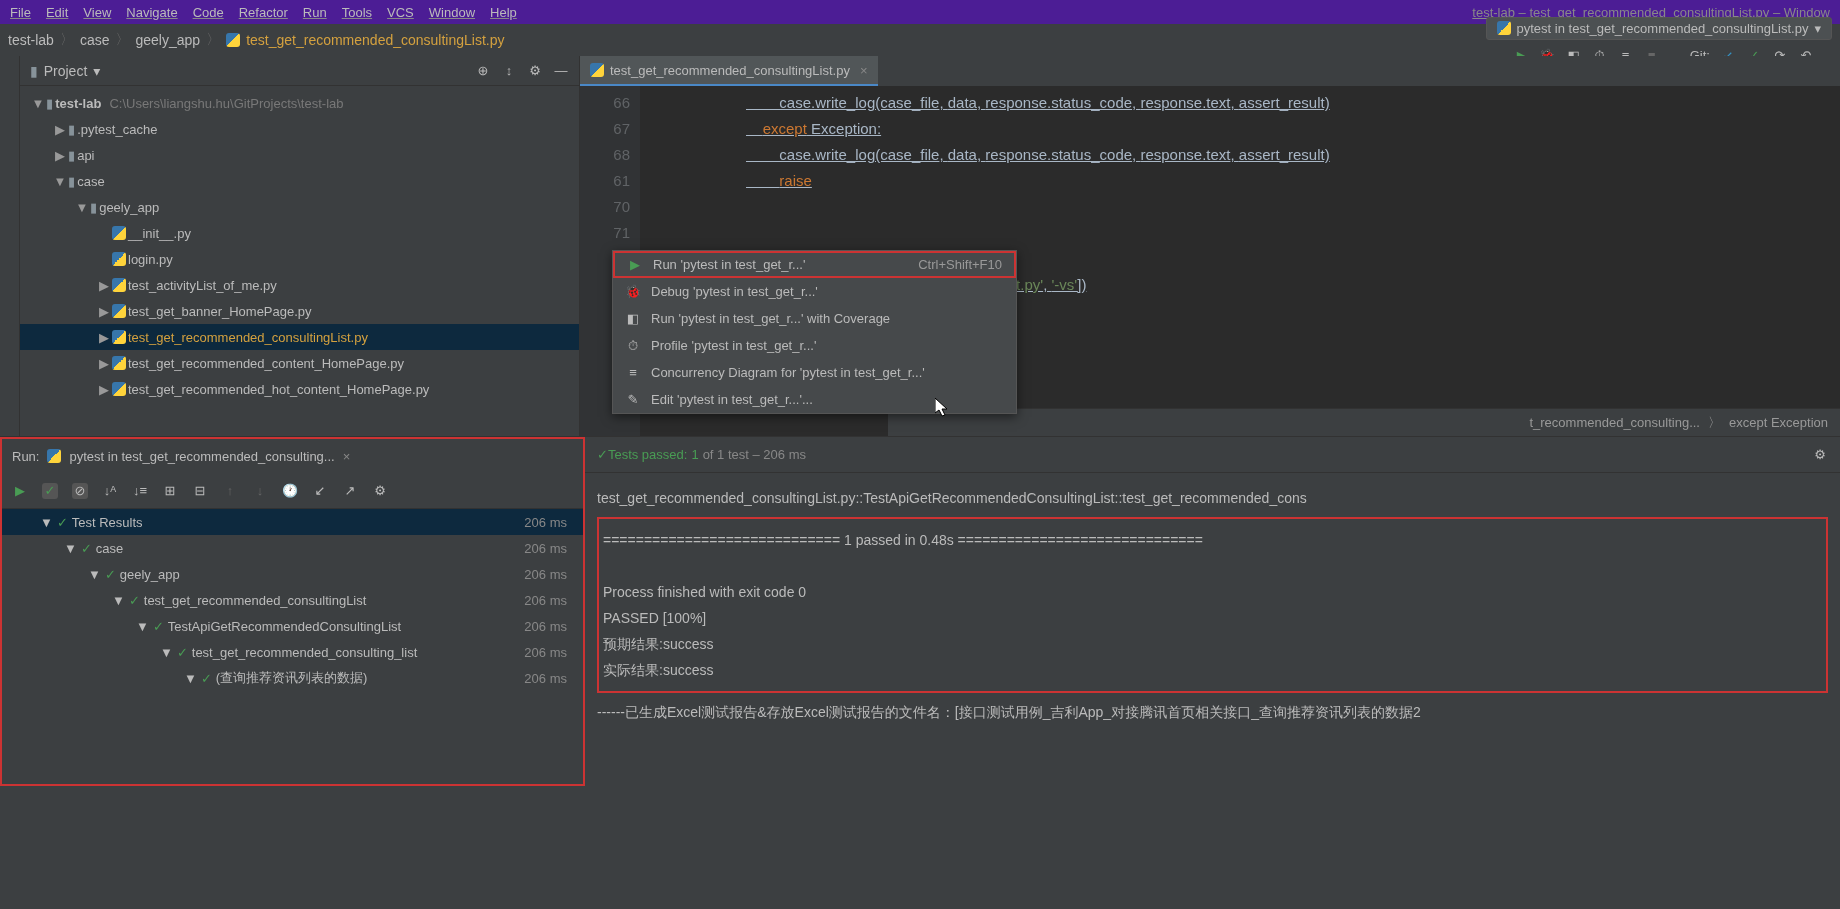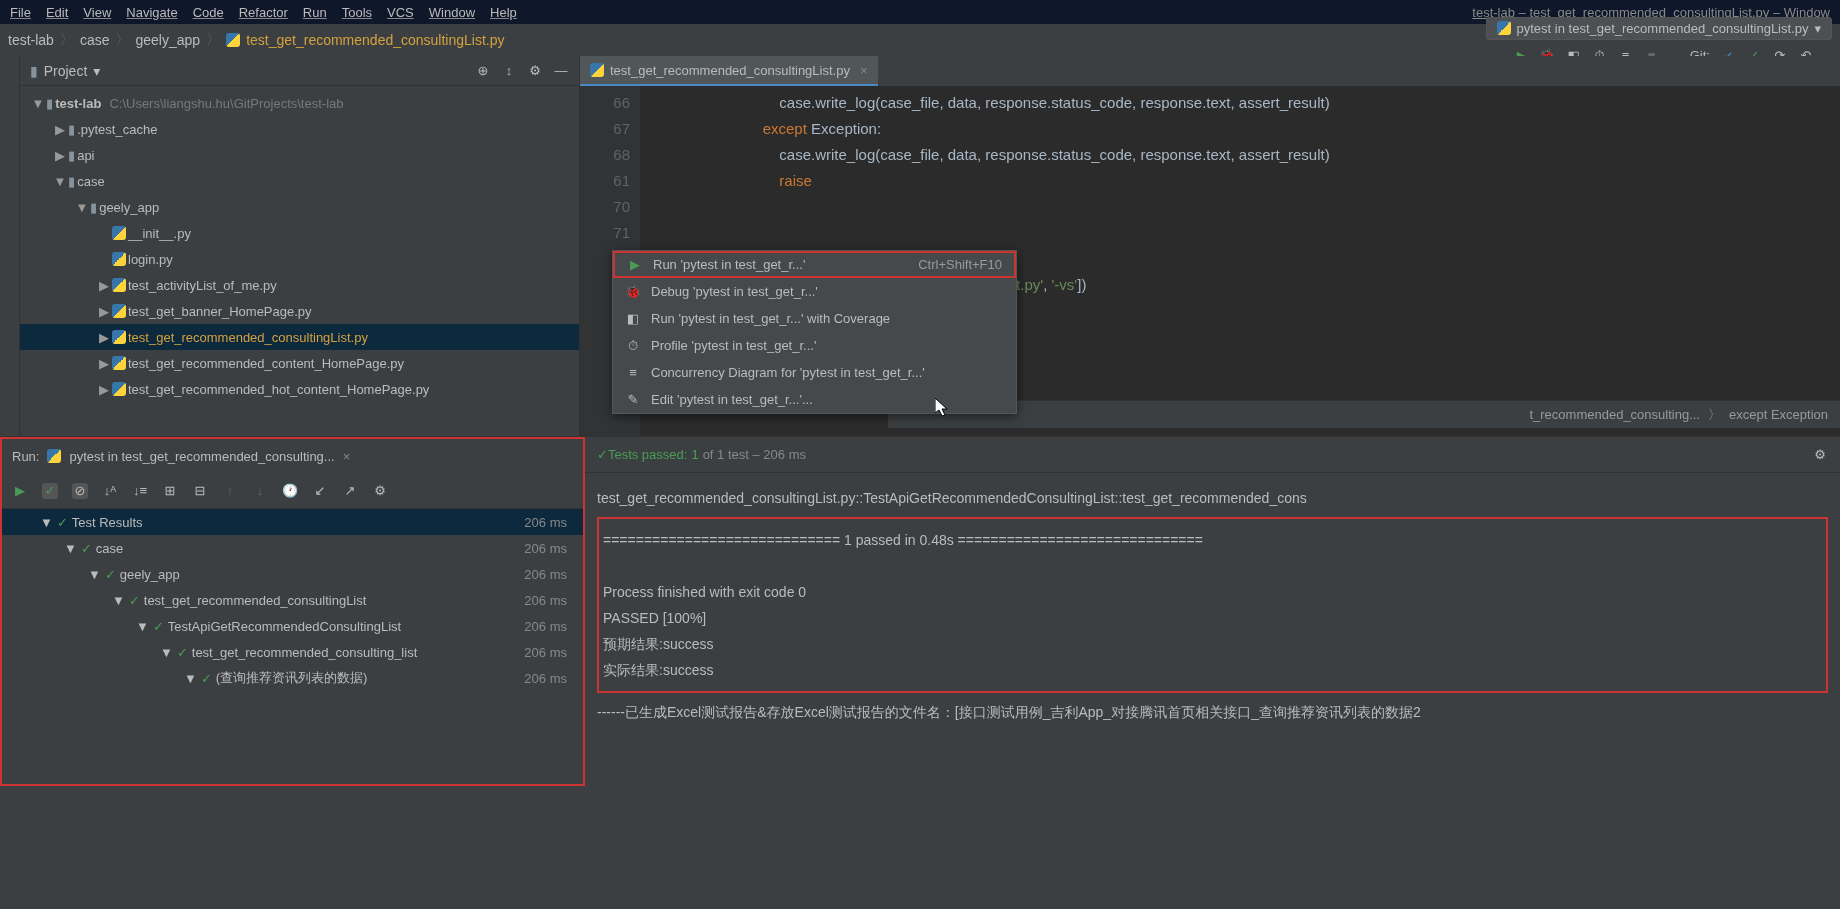--- a/index.html
+++ b/index.html
@@ -1,17 +1,17 @@
 <!DOCTYPE html>
 <html><head>
 <meta charset="utf-8">
 <style>
 * { margin: 0; padding: 0; box-sizing: border-box; font-family: -apple-system, 'Segoe UI', sans-serif; }
 body { background: #3c3f41; color: #bbbbbb; font-size: 13px; overflow: hidden; width: 1840px; height: 909px; }
-.menubar { display: flex; height: 24px; align-items: center; padding: 0 10px; background: #0f172a; gap: 15px; }
+.menubar { display: flex; height: 24px; align-items: center; padding: 0 10px; background: #4c1d95; gap: 15px; }
 .menubar span { color: #bbbbbb; text-decoration: underline; text-decoration-color: #888; }
 .menubar .title { margin-left: auto; color: #888; }
 .breadcrumb-bar { display: flex; align-items: center; height: 32px; padding: 0 8px; background: #3c3f41; }
 .breadcrumb { display: flex; align-items: center; gap: 6px; font-size: 14px; }
 .breadcrumb .sep { color: #666; }
 .breadcrumb .current { color: #d4a13f; }
 .run-config { margin-left: auto; display: flex; align-items: center; gap: 8px; flex-direction: column; }
 .run-dropdown { background: #4c5052; border: 1px solid #555; padding: 3px 10px; border-radius: 3px; display: flex; align-items: center; gap: 6px; }
 .toolbar-icons { display: flex; gap: 10px; align-items: center; margin-left: 10px; }
 .icon { display: inline-flex; width: 16px; height: 16px; align-items: center; justify-content: center; }
@@ -29,21 +29,21 @@
 .tree-item .label { margin-left: 2px; }
 .tree-item .path { color: #787878; margin-left: 8px; }
 .editor-area { flex: 1; display: flex; flex-direction: column; background: #2b2b2b; position: relative; }
 .editor-tabs { display: flex; height: 30px; background: #3c3f41; align-items: center; }
 .editor-tab { display: flex; align-items: center; height: 100%; padding: 0 10px; background: #515658; gap: 6px; border-bottom: 2px solid #4a88c7; }
 .editor-tab .close { color: #888; cursor: pointer; margin-left: 4px; }
 .code-area { display: flex; flex: 1; font-family: 'Consolas', monospace; font-size: 15px; gap: 26px; }
 .gutter { width: 60px; background: #313335; color: #606366; text-align: right; padding: 4px 10px 4px 4px; }
 .gutter div { height: 26px; line-height: 26px; }
 .code-lines { flex: 1; padding: 4px 0 4px 80px; }
-.code-lines div { height: 26px; line-height: 26px; white-space: pre; }
+.code-lines div { height: 26px; line-height: 26px; white-space: pre; text-decoration: underline; }
 .kw { color: #cc7832; }
 .str { color: #6a8759; }
 .txt { color: #a9b7c6; }
 .context-menu { position: absolute; left: 612px; top: 250px; background: #46494b; border: 1px solid #555; box-shadow: 0 3px 10px rgba(0,0,0,0.5); width: 405px; z-index: 100; }
 .menu-item { display: flex; align-items: center; height: 27px; padding: 0 12px; gap: 10px; cursor: pointer; }
 .menu-item.highlighted { border: 2px solid #cc3333; }
 .menu-item .shortcut { margin-left: auto; color: #999; }
 .breadcrumb-nav { height: 28px; display: flex; align-items: center; padding: 0 12px; background: #3c3f41; border-top: 1px solid #323232; gap: 8px; font-size: 13px; color: #999; }
 .run-panel { display: flex; height: 350px; border-top: 1px solid #323232; }
 .run-left { width: 585px; border-right: 1px solid #323232; display: flex; flex-direction: column; border: 2px solid #cc3333; }
@@ -237,21 +237,21 @@
           <div>    <span class="kw">except</span> Exception:</div>
           <div>        case.write_log(case_file<span class="txt">, </span>data<span class="txt">, </span>response.status_code<span class="txt">, </span>response.text<span class="txt">, </span>assert_result)</div>
           <div>        <span class="kw">raise</span></div>
           <div></div>
           <div></div>
           <div><span class="kw">if</span> __name__ == <span class="str">'__main__'</span>:</div>
           <div>                                            <span class="str">consultingList.py'</span><span class="txt">, </span><span class="str">'-vs'</span>])</div>
           <div></div>
         </div>
     </div>
-    <div class="breadcrumb-nav" style="position:absolute;bottom:8px;right:0;width:952px;justify-content:flex-end">
+    <div class="breadcrumb-nav" style="position:absolute;bottom:0;right:0;width:952px;justify-content:flex-end">
       <span>t_recommended_consulting...</span>
       <span>〉</span>
       <span>except Exception</span>
     </div>
   </div>
 </div>
 
 <div class="context-menu" id="ctx-menu">
     <div class="menu-item highlighted">
       <span class="icon play-green">▶</span>

